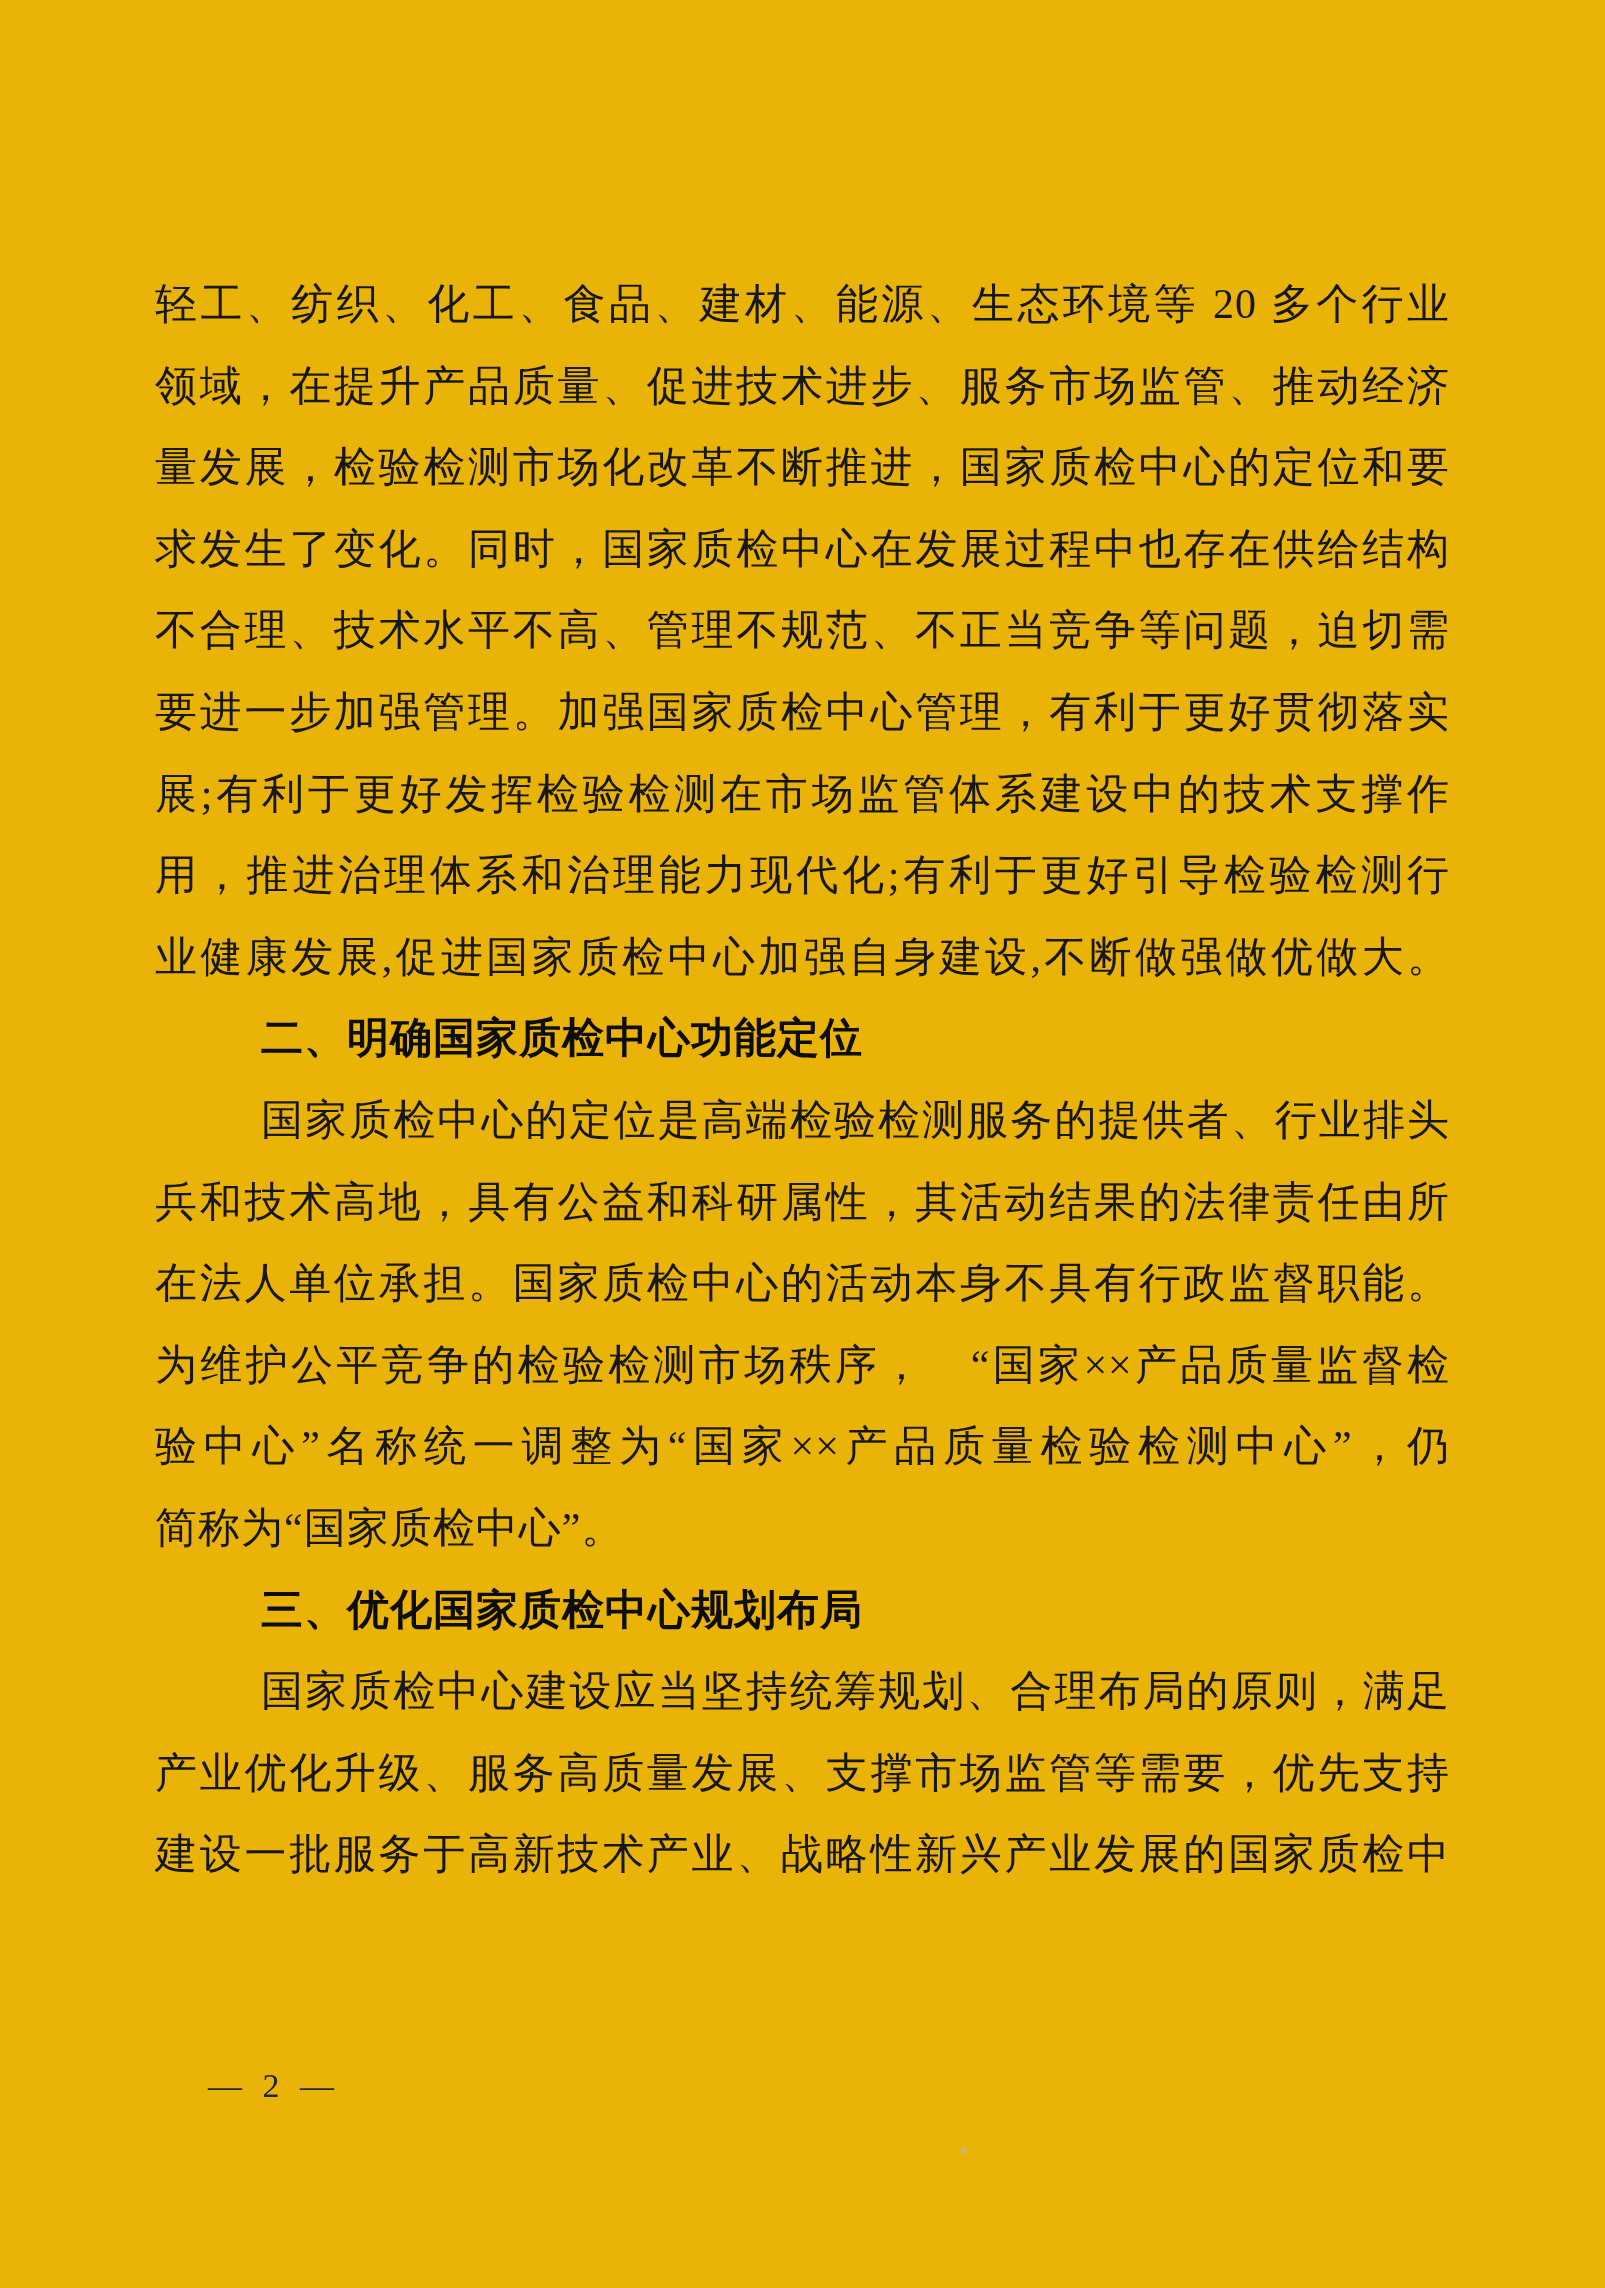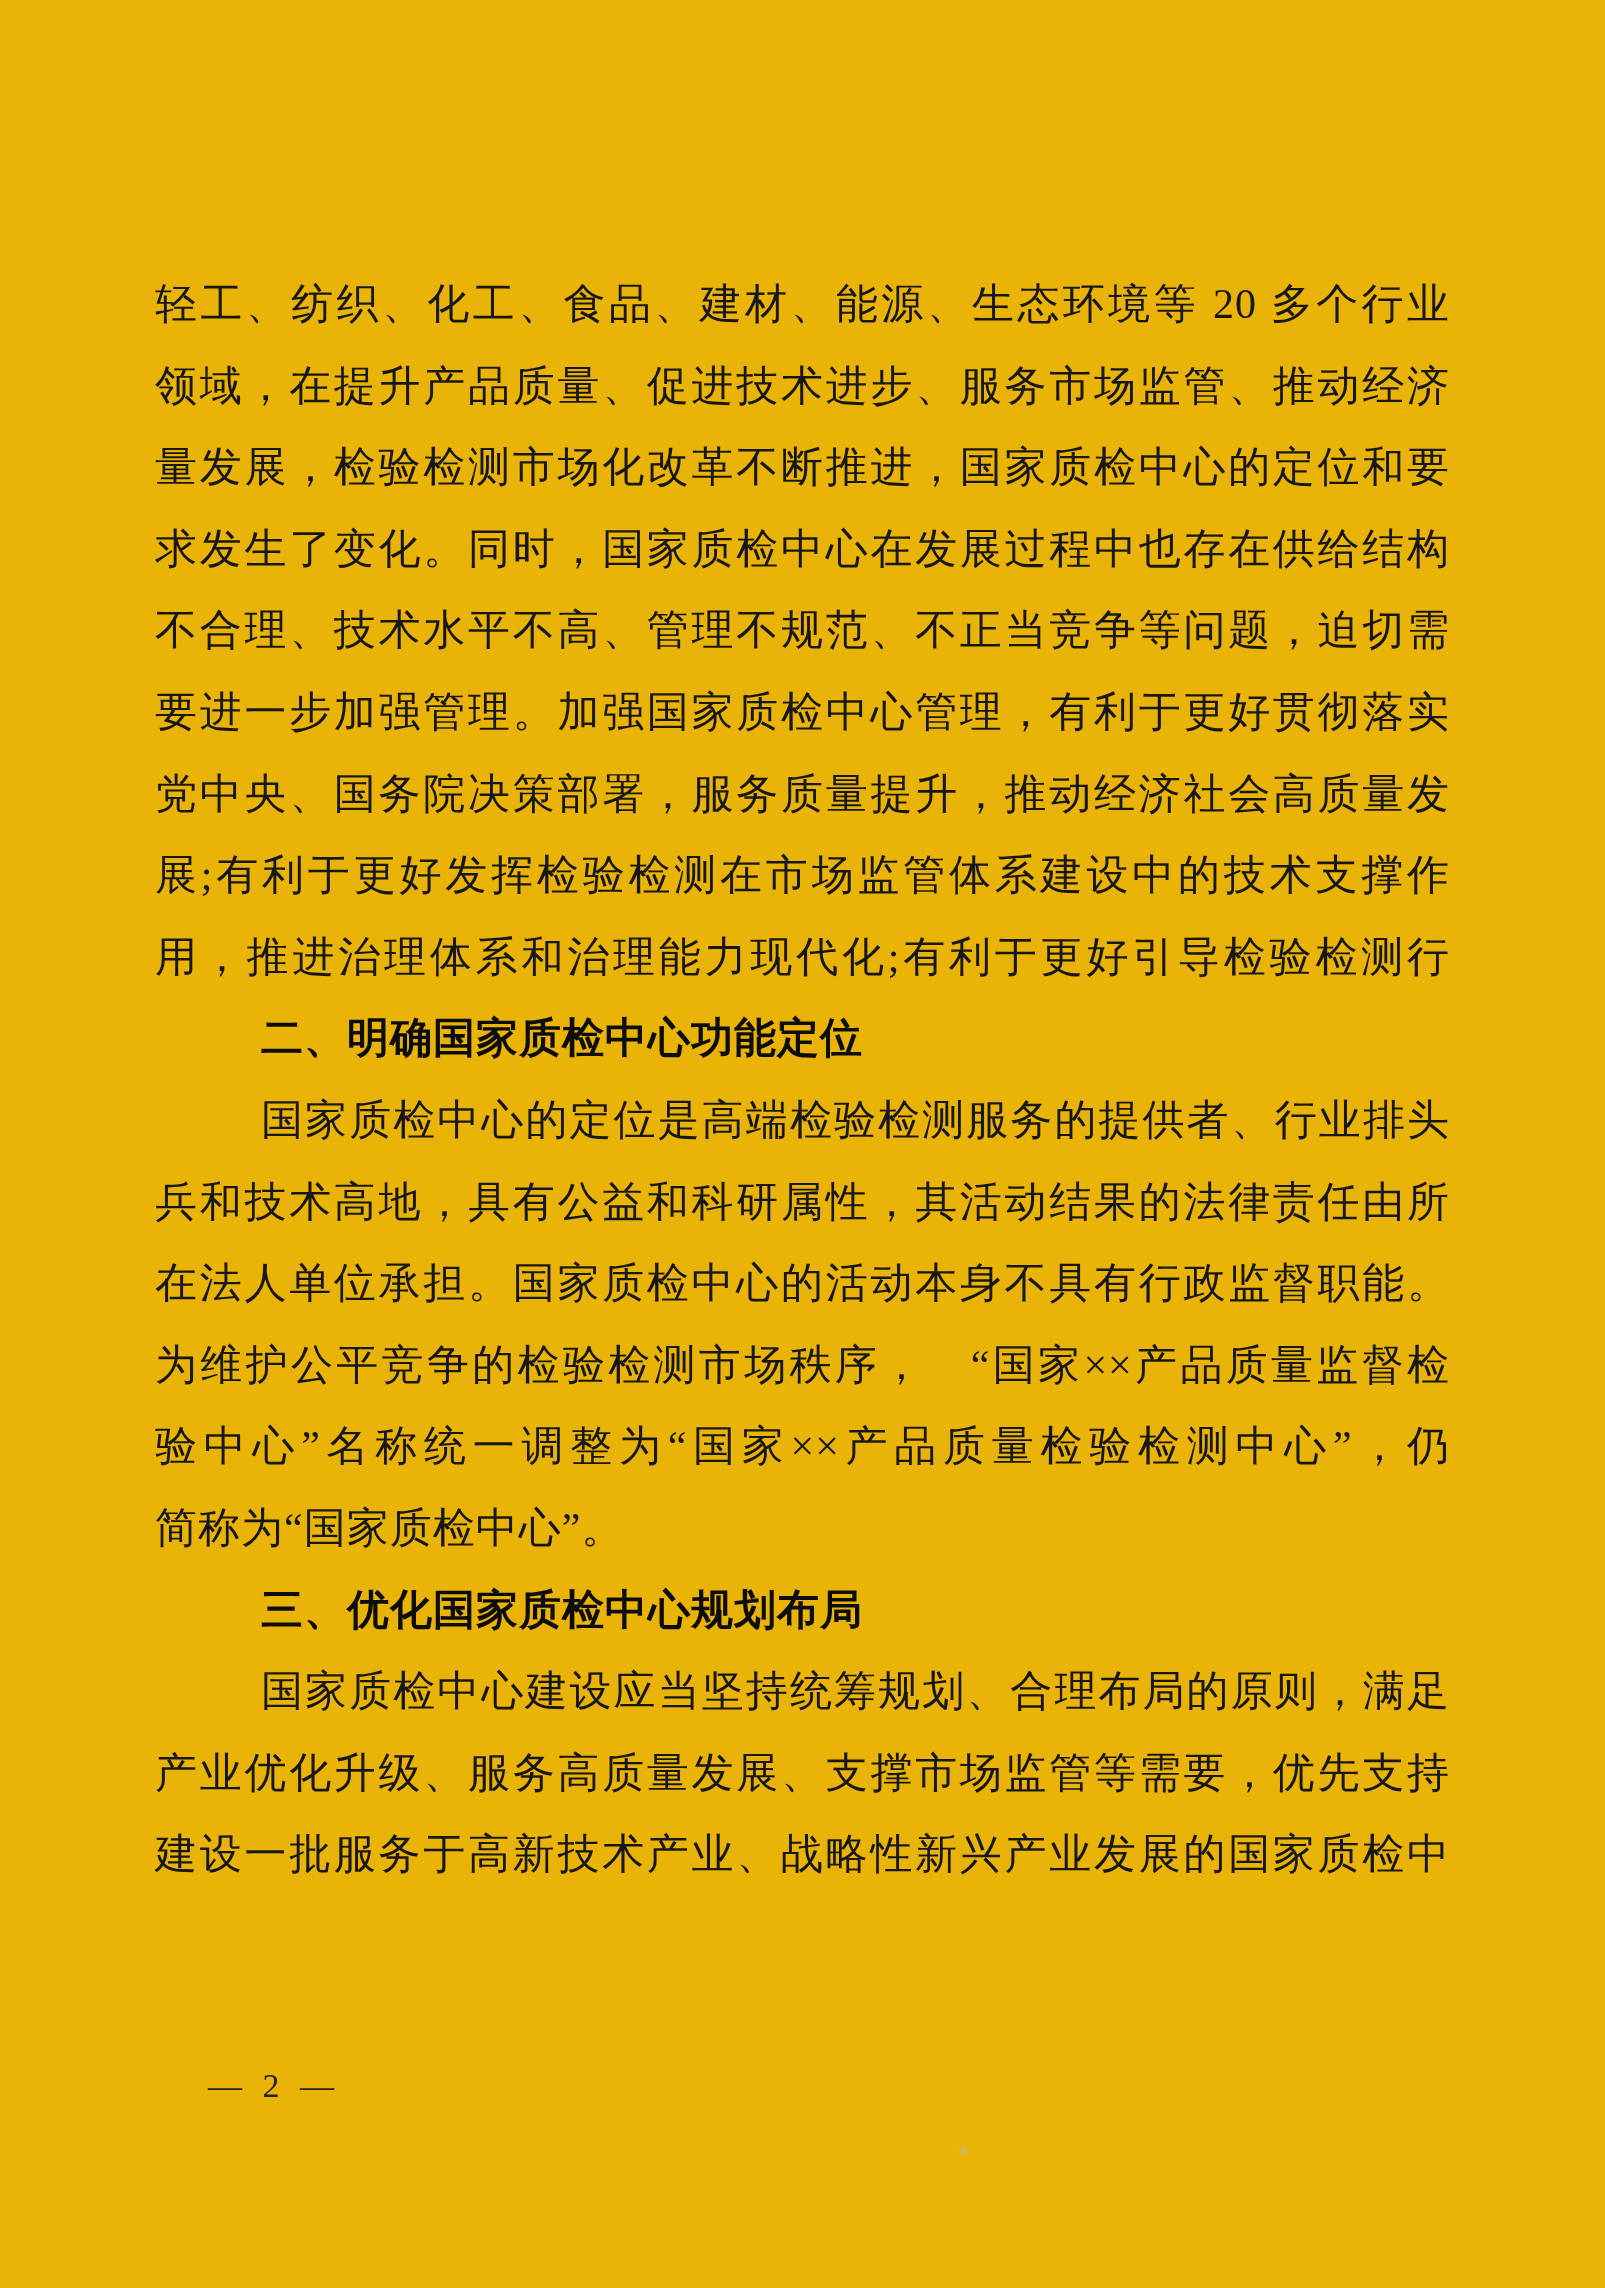--- a/index.html
+++ b/index.html
@@ -74,23 +74,23 @@
 <body>
 
 <div class="page">
   <main class="content">
       <div class="line body-fill">轻工、纺织、化工、食品、建材、能源、生态环境等 20 多个行业</div>
       <div class="line body-fill">领域，在提升产品质量、促进技术进步、服务市场监管、推动经济</div>
       <div class="line body-fill">量发展，检验检测市场化改革不断推进，国家质检中心的定位和要</div>
       <div class="line body-fill">求发生了变化。同时，国家质检中心在发展过程中也存在供给结构</div>
       <div class="line body-fill">不合理、技术水平不高、管理不规范、不正当竞争等问题，迫切需</div>
       <div class="line body-fill">要进一步加强管理。加强国家质检中心管理，有利于更好贯彻落实</div>
-      <div class="line body-fill">党中央、国务院决策部署，服务质量提升，推动经济社会高质量发</div>
       <div class="line body-fill">展;有利于更好发挥检验检测在市场监管体系建设中的技术支撑作</div>
       <div class="line body-fill">用，推进治理体系和治理能力现代化;有利于更好引导检验检测行</div>
+      <div class="line body-fill">业健康发展,促进国家质检中心加强自身建设,不断做强做优做大。</div>
       <div class="line heading indent">二、明确国家质检中心功能定位</div>
       <div class="line body-fill indent">国家质检中心的定位是高端检验检测服务的提供者、行业排头</div>
       <div class="line body-fill">兵和技术高地，具有公益和科研属性，其活动结果的法律责任由所</div>
       <div class="line body-fill">在法人单位承担。国家质检中心的活动本身不具有行政监督职能。</div>
       <div class="line body-fill">为维护公平竞争的检验检测市场秩序，　“国家××产品质量监督检</div>
       <div class="line body-fill">验中心”名称统一调整为“国家××产品质量检验检测中心”，仍</div>
       <div class="line body-end">简称为“国家质检中心”。</div>
       <div class="line heading indent">三、优化国家质检中心规划布局</div>
       <div class="line body-fill indent">国家质检中心建设应当坚持统筹规划、合理布局的原则，满足</div>
       <div class="line body-fill">产业优化升级、服务高质量发展、支撑市场监管等需要，优先支持</div>

